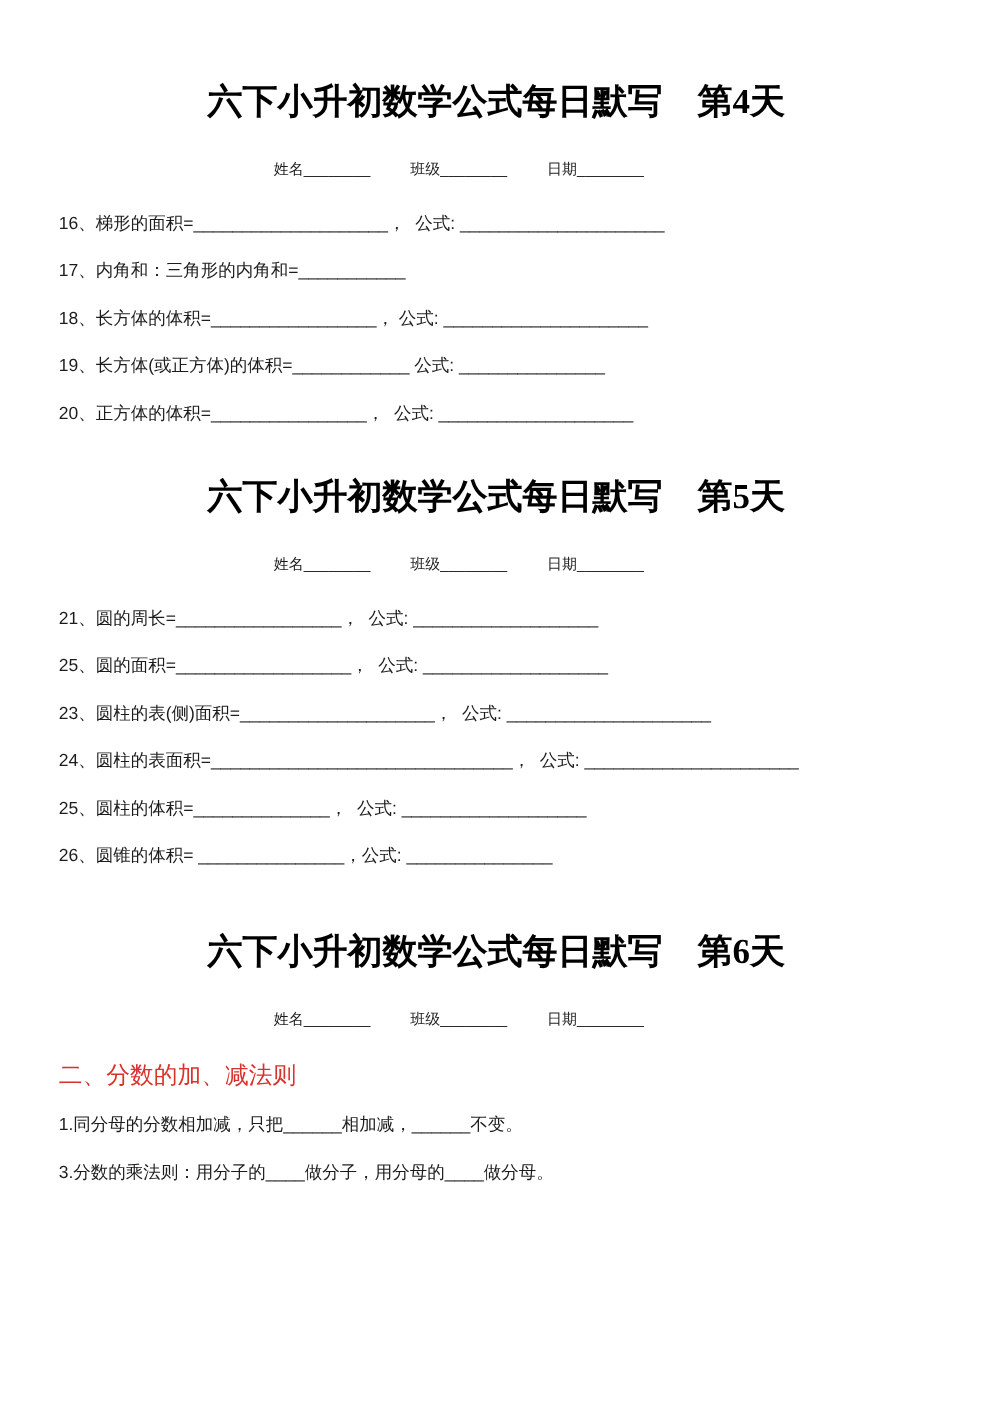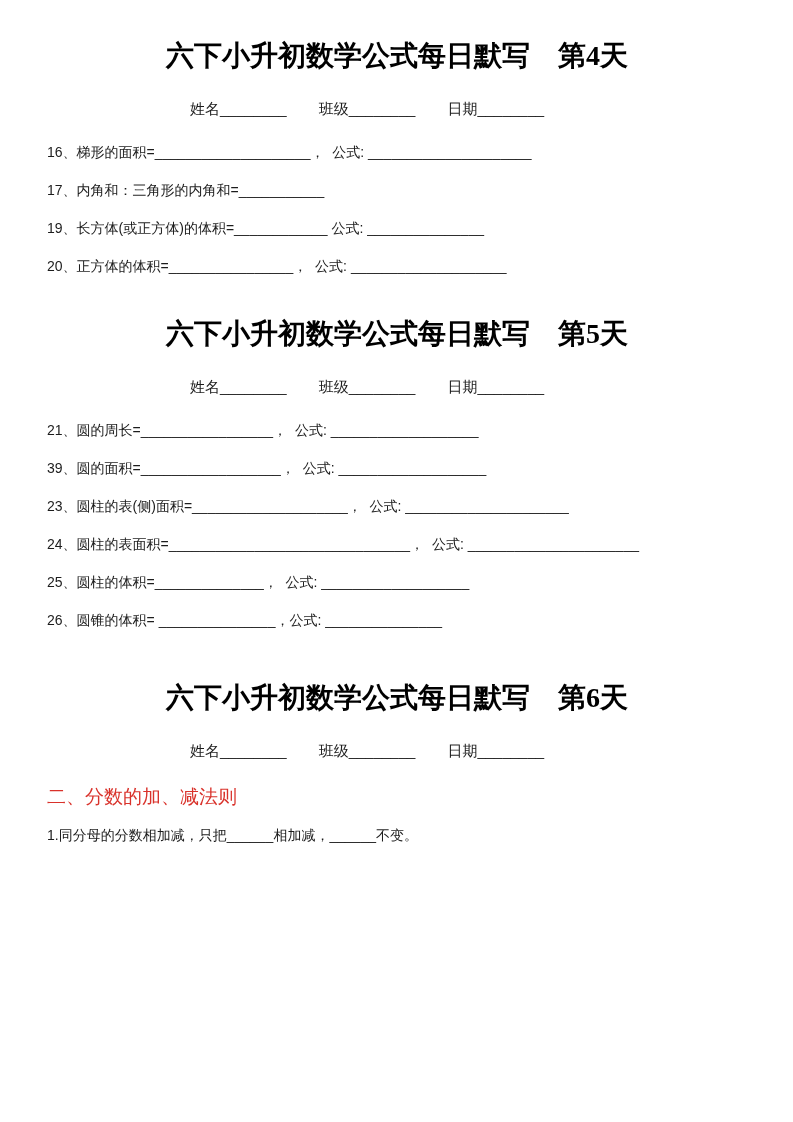--- a/index.html
+++ b/index.html
@@ -7,34 +7,34 @@
   body {
     width: 793px; height: 1122px;
     background: #ffffff;
     color: var(--ink);
     font-family: "Liberation Sans", "DejaVu Sans", sans-serif;
     overflow: hidden;
   }
   .page {
     box-sizing: border-box;
     width: 793px; height: 1122px;
-    padding: 38px 46px 0 47px;
+    padding: 64px 46px 0 47px;
   }
   .title {
     font-family: "Liberation Serif", "DejaVu Serif", serif;
     font-weight: 700;
     font-size: 28px;
     line-height: 36px;
     color: #000000;
     text-align: center;
     margin: 0 0 24px 0;
     white-space: pre;
   }
   .signline {
-    font-size: 15px;
+    font-size: 12px;
     line-height: 22px;
     text-align: center;
     margin: 0 60px 22px 0;
     white-space: pre;
   }
   .signline .sign { margin: 0 16px; }
   .items .line {
     font-size: 14px;
     line-height: 20px;
     margin-bottom: 18px;
@@ -55,40 +55,42 @@
 <body>
 
 <div class="page">
 
   <section class="day day4">
     <h1 class="title">六下小升初数学公式每日默写　第4天</h1>
     <div class="signline"><span class="sign">姓名________</span><span class="sign">班级________</span><span class="sign">日期________</span></div>
     <div class="items">
         <div class="line">16、梯形的面积=____________________，  公式: _____________________</div>
         <div class="line">17、内角和：三角形的内角和=___________</div>
+        <div class="line">18、长方体的体积=_________________， 公式: _____________________</div>
         <div class="line">19、长方体(或正方体)的体积=____________ 公式: _______________</div>
         <div class="line">20、正方体的体积=________________，  公式: ____________________</div>
       </div>
   </section>
 
   <section class="day day5">
     <h1 class="title">六下小升初数学公式每日默写　第5天</h1>
     <div class="signline"><span class="sign">姓名________</span><span class="sign">班级________</span><span class="sign">日期________</span></div>
     <div class="items">
         <div class="line">21、圆的周长=_________________，  公式: ___________________</div>
-        <div class="line">39、圆的面积=__________________，  公式: ___________________</div>
+        <div class="line">25、圆的面积=__________________，  公式: ___________________</div>
         <div class="line">23、圆柱的表(侧)面积=____________________，  公式: _____________________</div>
         <div class="line">24、圆柱的表面积=_______________________________，  公式: ______________________</div>
         <div class="line">25、圆柱的体积=______________，  公式: ___________________</div>
         <div class="line">26、圆锥的体积= _______________，公式: _______________</div>
       </div>
   </section>
 
   <section class="day day6">
     <h1 class="title">六下小升初数学公式每日默写　第6天</h1>
     <div class="signline"><span class="sign">姓名________</span><span class="sign">班级________</span><span class="sign">日期________</span></div>
     <h2 class="rubric">二、分数的加、减法则</h2>
     <div class="items">
         <div class="line">1.同分母的分数相加减，只把______相加减，______不变。</div>
+        <div class="line">3.分数的乘法则：用分子的____做分子，用分母的____做分母。</div>
       </div>
   </section>
 
 </div>
 
 </body></html>

